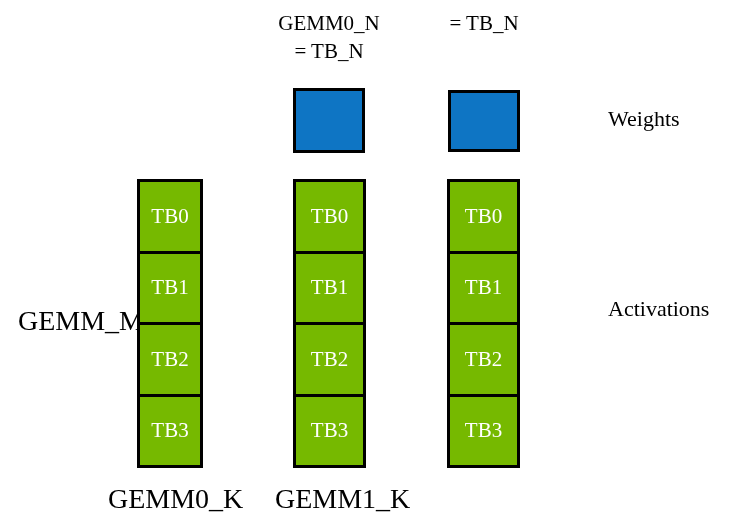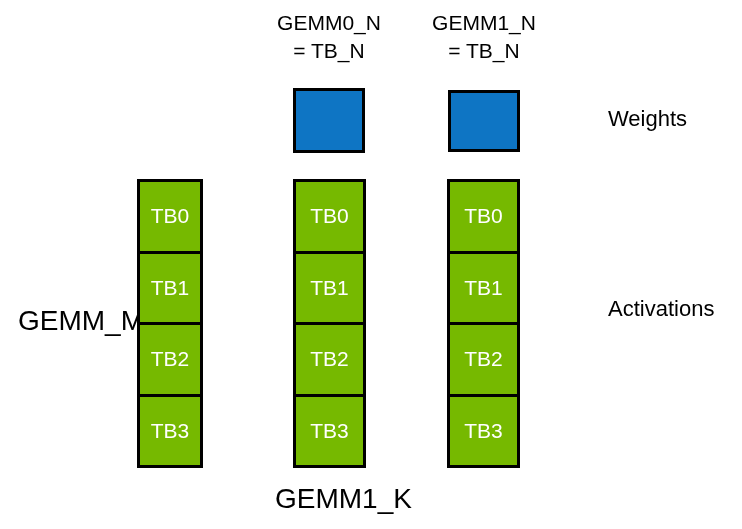--- a/index.html
+++ b/index.html
@@ -10,21 +10,21 @@
     --label: #000000;
     --cell-text: #ffffff;
   }
   * { margin: 0; padding: 0; box-sizing: border-box; }
   html, body { background: #e8e8e8; }
   #canvas {
     position: relative;
     width: 742px;
     height: 529px;
     background: var(--bg);
-    font-family: Liberation Sans, sans-serif;
+    font-family: Liberation Serif, serif;
     color: var(--label);
     overflow: hidden;
   }
   .dim-label {
     position: absolute;
     font-size: 28px;
     line-height: 28px;
     white-space: nowrap;
     color: var(--label);
   }
@@ -73,21 +73,20 @@
 </head>
 <body>
 
 <div id="canvas">
 
   <div class="top-label" style="left:249px;">
     <div>GEMM0_N</div>
     <div>= TB_N</div>
   </div>
   <div class="top-label" style="left:404px;">
-    <div>GEMM1_N</div>
     <div>= TB_N</div>
   </div>
 
   <div class="weights-block" style="left:293px; top:88px; width:72px; height:65px;"></div>
   <div class="weights-block" style="left:448px; top:90px; width:72px; height:62px;"></div>
 
   <div class="side-label" style="top:106px;">Weights</div>
   <div class="side-label" style="top:296px;">Activations</div>
 
   <div class="dim-label" style="left:18px; top:307px;">GEMM_M</div>
@@ -104,15 +103,16 @@
     <div class="tb-cell">TB2</div>
     <div class="tb-cell">TB3</div>
   </div>
   <div class="activ-column" style="left:447px; width:73px;">
     <div class="tb-cell">TB0</div>
     <div class="tb-cell">TB1</div>
     <div class="tb-cell">TB2</div>
     <div class="tb-cell">TB3</div>
   </div>
 
+  <div class="dim-label" style="left:108px; top:485px;">GEMM0_K</div>
   <div class="dim-label" style="left:275px; top:485px;">GEMM1_K</div>
 
 </div>
 
 </body></html>

